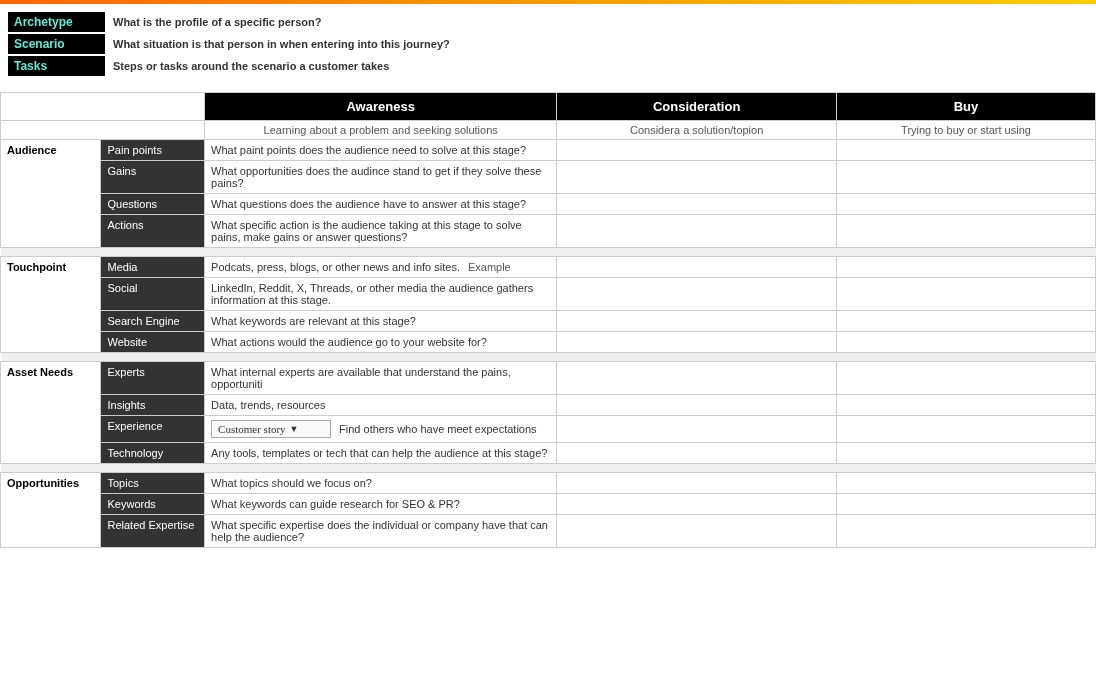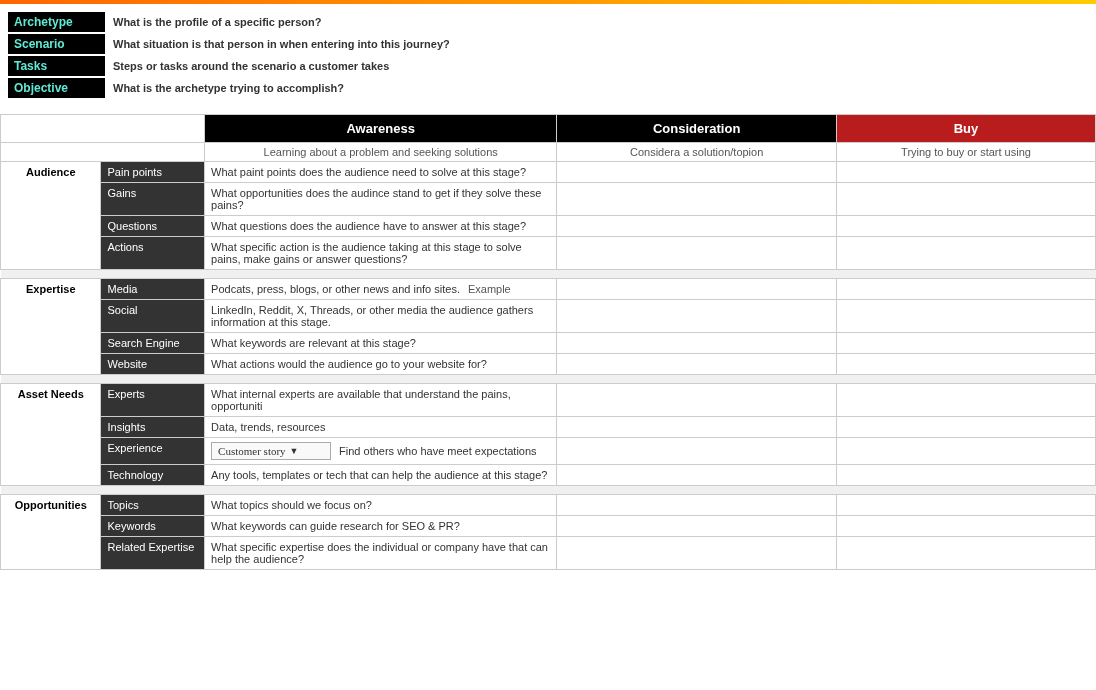--- a/index.html
+++ b/index.html
@@ -9,25 +9,25 @@
     .legend-row { display: flex; align-items: center; margin: 2px 0; }
     .legend-label { background: #000; color: #5eead4; font-weight: bold; font-size: 12px; min-width: 97px; padding: 3px 6px; }
     .legend-desc { padding: 2px 8px; font-size: 11px; color: #333; font-weight: bold; }
 
     .main-table { width: 100%; border-collapse: collapse; margin-top: 8px; }
     .main-table th, .main-table td { border: 1px solid #ccc; padding: 4px 6px; vertical-align: top; font-size: 11px; }
     
     .header-row th { background: #000; color: #fff; text-align: center; font-size: 13px; padding: 6px; }
     .header-row th.awareness { background: #000; }
     .header-row th.consideration { background: #000; }
-    .header-row th.buy { background: #b91c1c; }
+    .header-row th.buy { background: #000000; }
     
     .subheader-row td { text-align: center; font-size: 11px; color: #555; background: #fff; border-top: none; padding: 3px 6px; }
     
-    .section-label { font-weight: bold; font-size: 12px; text-align: center; vertical-align: middle; }
+    .section-label { font-weight: bold; font-size: 12px; vertical-align: middle; }
     .row-label-cell { background: #333; color: #fff; font-size: 11px; padding: 4px 6px; vertical-align: middle; }
     .content-cell { font-size: 11px; color: #333; padding: 4px 6px; vertical-align: top; }
     
     .empty-col { background: #fff; }
     
     .section-separator { height: 8px; background: #f5f5f5; }
     .dropdown-mock { border: 1px solid #aaa; background: #f9f9f9; padding: 2px 6px; font-size: 11px; display: inline-flex; align-items: center; gap: 4px; min-width: 120px; font-family: Liberation Serif, serif; }
     .dropdown-arrow { font-size: 9px; }
     
     .top-bar { height: 4px; background: linear-gradient(to right, #f60, #f90, #fc0); width: 100%; }
@@ -42,24 +42,20 @@
     <span class="legend-label">Archetype</span>
     <span class="legend-desc">What is the profile of a specific person?</span>
   </div>
   <div class="legend-row">
     <span class="legend-label">Scenario</span>
     <span class="legend-desc">What situation is that person in when entering into this journey?</span>
   </div>
   <div class="legend-row">
     <span class="legend-label">Tasks</span>
     <span class="legend-desc">Steps or tasks around the scenario a customer takes</span>
-  </div>
-  <div class="legend-row">
-    <span class="legend-label">Objective</span>
-    <span class="legend-desc">What is the archetype trying to accomplish?</span>
   </div>
 </div>
 
 <table class="main-table">
   <colgroup>
     <col style="width:97px">
     <col style="width:100px">
     <col style="width:340px">
     <col style="width:270px">
     <col style="width:250px">
@@ -104,21 +100,21 @@
       <td class="content-cell">What specific action is the audience taking at this stage to solve pains, make gains or answer questions?</td>
       <td class="content-cell empty-col"></td>
       <td class="content-cell empty-col"></td>
     </tr>
 
     <tr>
       <td colspan="5" class="section-separator" style="border:none; background:#f0f0f0; height:8px;"></td>
     </tr>
 
     <tr>
-      <td rowspan="4" class="section-label">Expertise</td>
+      <td rowspan="4" class="section-label">Touchpoint</td>
       <td class="row-label-cell">Media</td>
       <td class="content-cell">
         <div style="display:flex; gap:8px; align-items:flex-start;">
           <span>Podcats, press, blogs, or other news and info sites.</span>
           <span style="color:#555;">Example</span>
         </div>
       </td>
       <td class="content-cell empty-col"></td>
       <td class="content-cell empty-col"></td>
     </tr>

